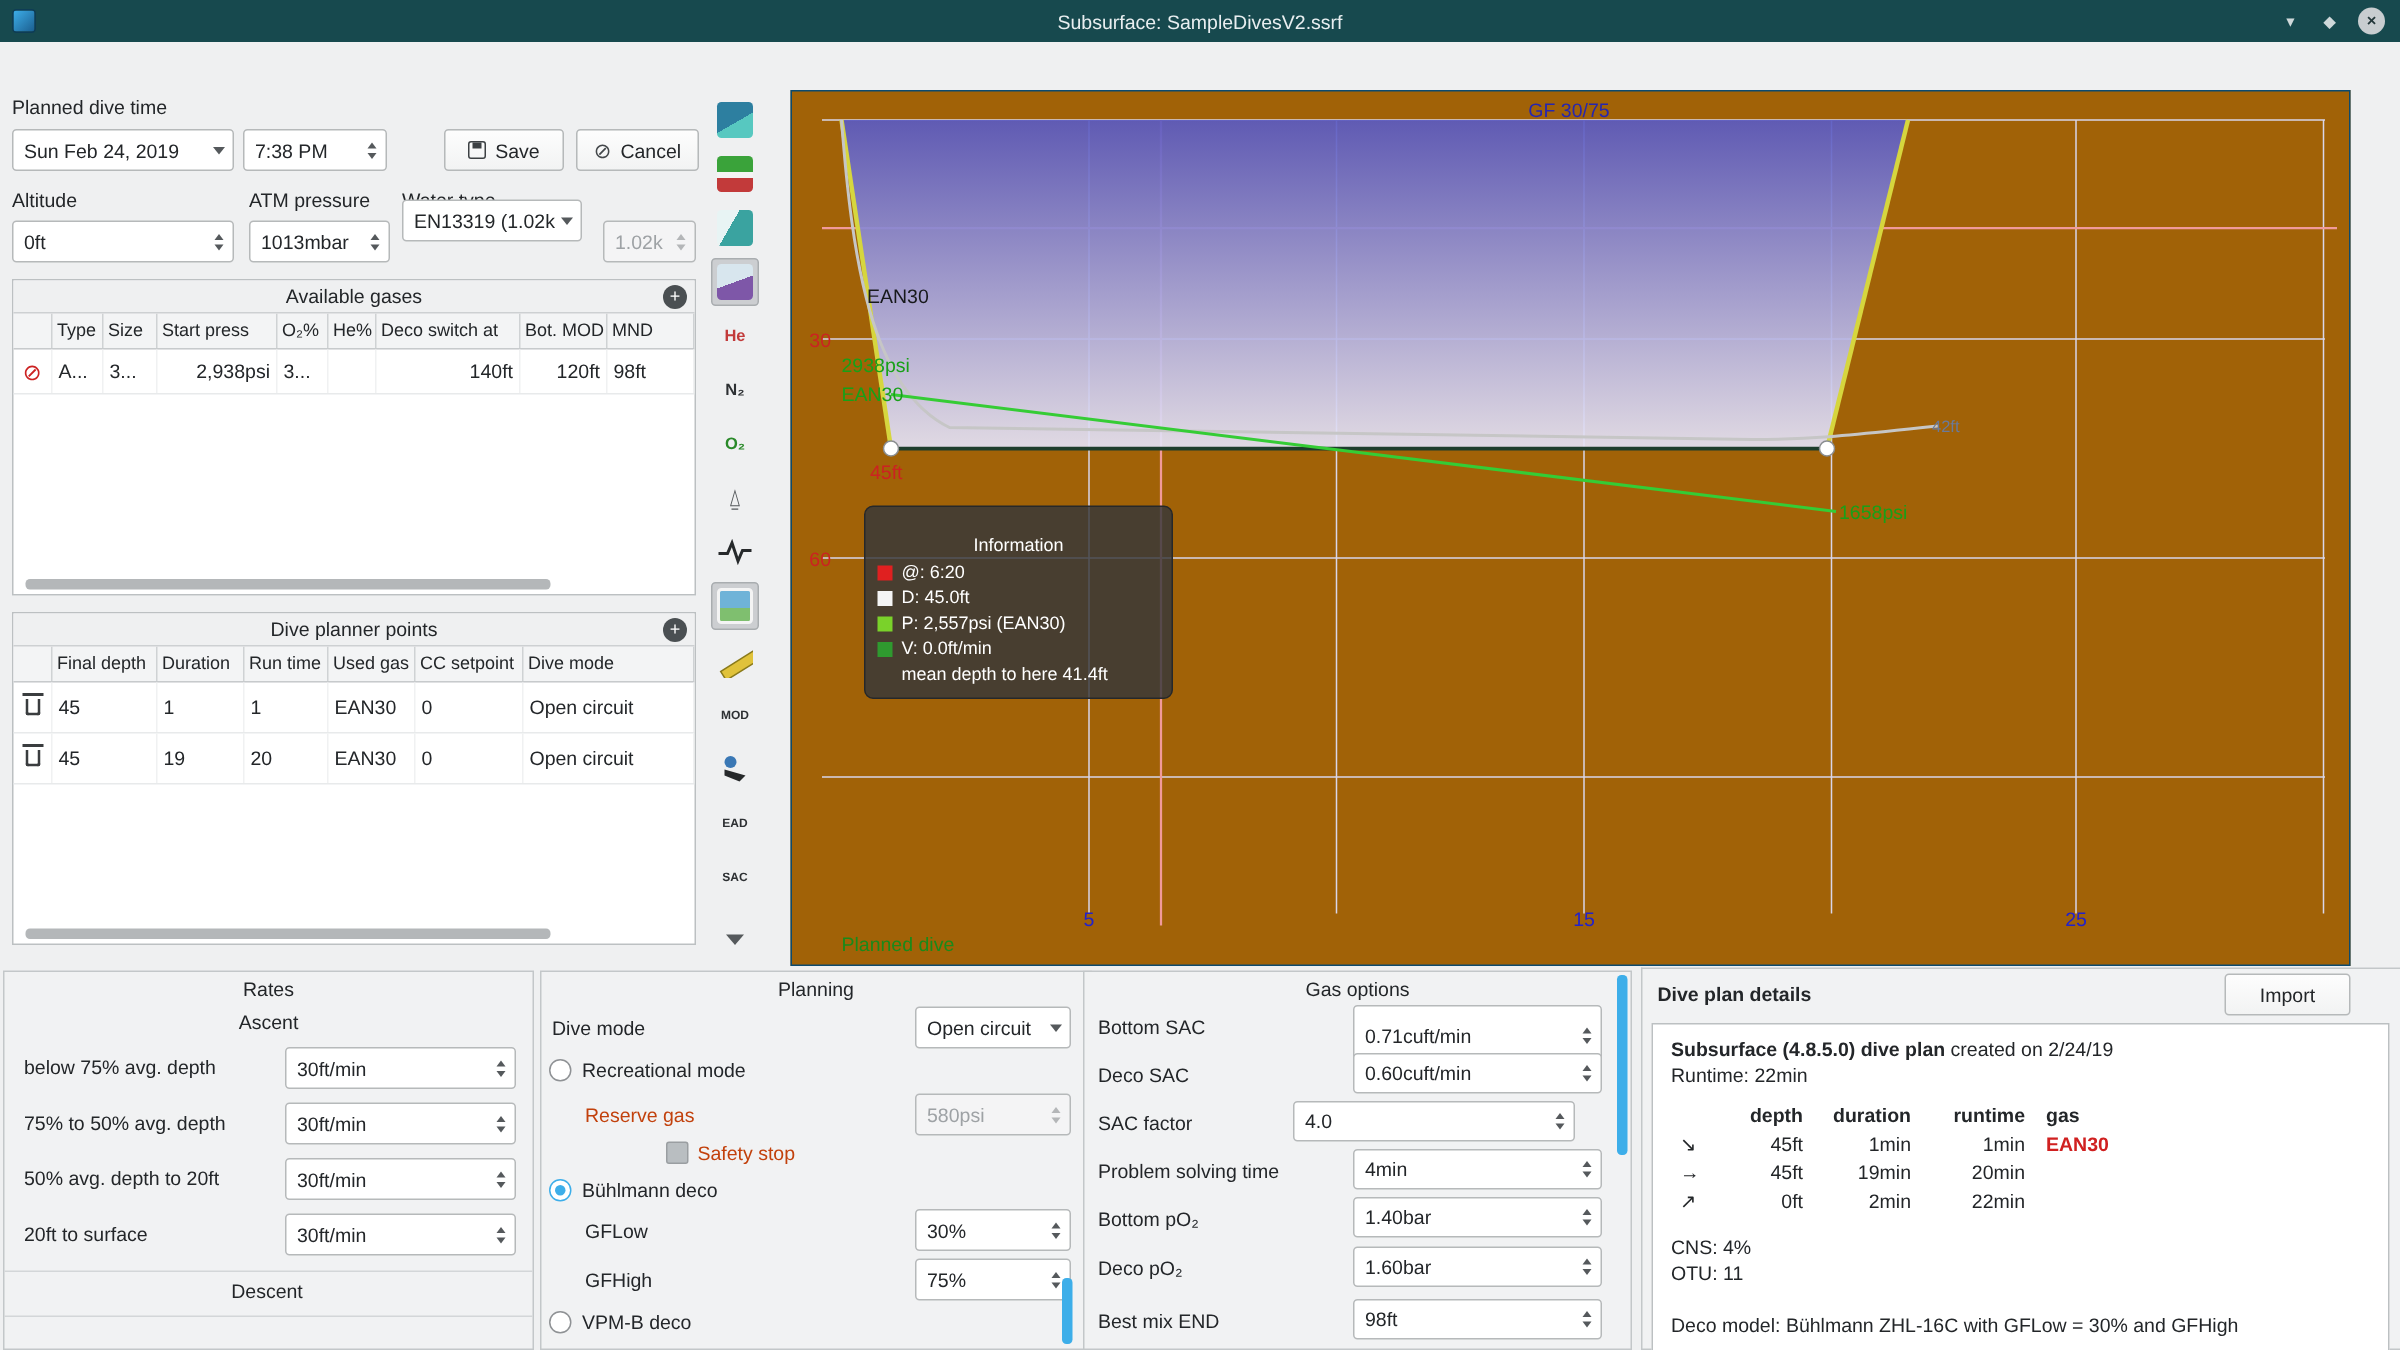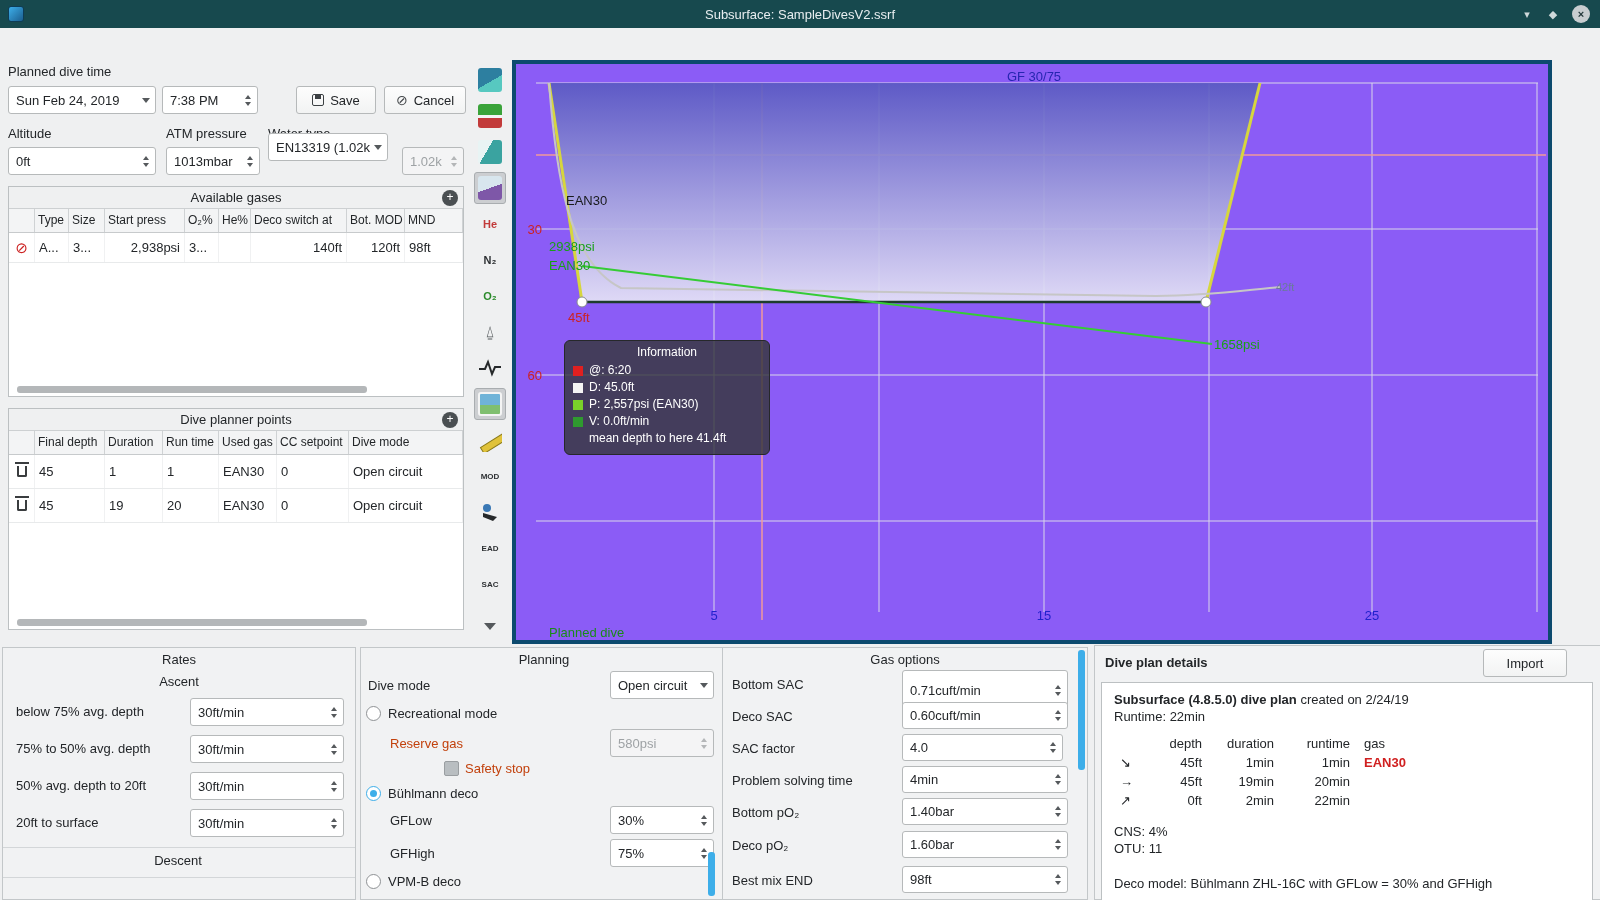--- a/index.html
+++ b/index.html
@@ -59,41 +59,41 @@
   .trash{width:10px;height:11px;border:2px solid #3a3d3f;border-top:none;border-radius:0 0 2px 2px;position:relative}
   .trash:before{content:"";position:absolute;left:-4px;right:-4px;top:-4px;height:2px;background:#3a3d3f}
 
   
   .ti{position:absolute;left:474px;width:32px;height:32px;border-radius:3px;display:flex;
     align-items:center;justify-content:center;font-size:11px;font-weight:bold}
   .ti.pressed{background:#ccced1;border:1px solid #a9adb0}
   .ti-block{width:24px;height:24px;border-radius:3px}
 
   
-  .profile{position:absolute;left:512px;top:60px;width:1040px;height:584px;background:#8b5cf6;
-    border:4px solid #0c4a6e}
+  .profile{position:absolute;left:527px;top:60px;width:1040px;height:584px;background:#a16207;
+    border:1px solid #0c4a6e}
   .tooltip{position:absolute;left:48px;top:276px;width:206px;background:rgba(52,55,57,.82);
-    border:1px solid #26282a;border-radius:6px;color:#fff;font-size:12px;padding:4px 8px 7px 8px}
+    border:1px solid #26282a;border-radius:6px;color:#fff;font-size:12px;padding:18px 8px 7px 8px}
   .tooltip .tt-title{text-align:center;margin-bottom:3px;font-size:12px}
   .tt-row{display:flex;align-items:center;gap:6px;line-height:17px}
   .chip{width:10px;height:10px;flex-shrink:0}
 
   
   .panel{position:absolute;border:1px solid #c3c7c9;background:#f1f2f3}
   .panel-title{text-align:center;padding:4px 0 2px;font-size:13px}
   .subhead{position:absolute;left:0;right:0;text-align:center;font-size:13px}
   .sep{position:absolute;left:0;right:0;height:0;border-top:1px solid #d3d6d8}
 
   
   .planbox{position:absolute;background:#fff;border:1px solid #bcc0c2;padding:8px 12px;
     font-size:13px;line-height:17px;overflow:hidden}
   .plan-grid{display:grid;grid-template-columns:26px 56px 72px 76px 66px;margin:10px 0 0 6px;row-gap:2px}
   .pg{white-space:nowrap}
   .pg.r{text-align:right}
-  .pg.b{font-weight:normal}
+  .pg.b{font-weight:bold}
   .pg.gas{padding-left:14px}
   .gas-red{color:#d02020;font-weight:bold}
   .floppy{width:12px;height:12px;border:1.5px solid #3c4043;border-radius:2px;position:relative}
   .floppy:before{content:"";position:absolute;left:2px;right:2px;top:0;height:4px;background:#3c4043}
 </style>
 </head>
 <body>
 
 <div class="app">
 
@@ -444,21 +444,21 @@
   </div>
   <span class="lbl" style="left:732px;top:709px">Deco SAC</span>
   <div class="field" style="left:902px;top:702px;width:166px;height:27px">
     <span>0.60cuft/min</span>
     <span class="arrows">
         <span class="tri-up"></span>
         <span class="tri-dn"></span>
       </span>
   </div>
   <span class="lbl" style="left:732px;top:741px">SAC factor</span>
-  <div class="field" style="left:902px;top:734px;width:161px;height:27px">
+  <div class="field" style="left:862px;top:734px;width:188px;height:27px">
     <span>4.0</span>
     <span class="arrows">
         <span class="tri-up"></span>
         <span class="tri-dn"></span>
       </span>
   </div>
   <span class="lbl" style="left:732px;top:773px">Problem solving time</span>
   <div class="field" style="left:902px;top:766px;width:166px;height:27px">
     <span>4min</span>
     <span class="arrows">

